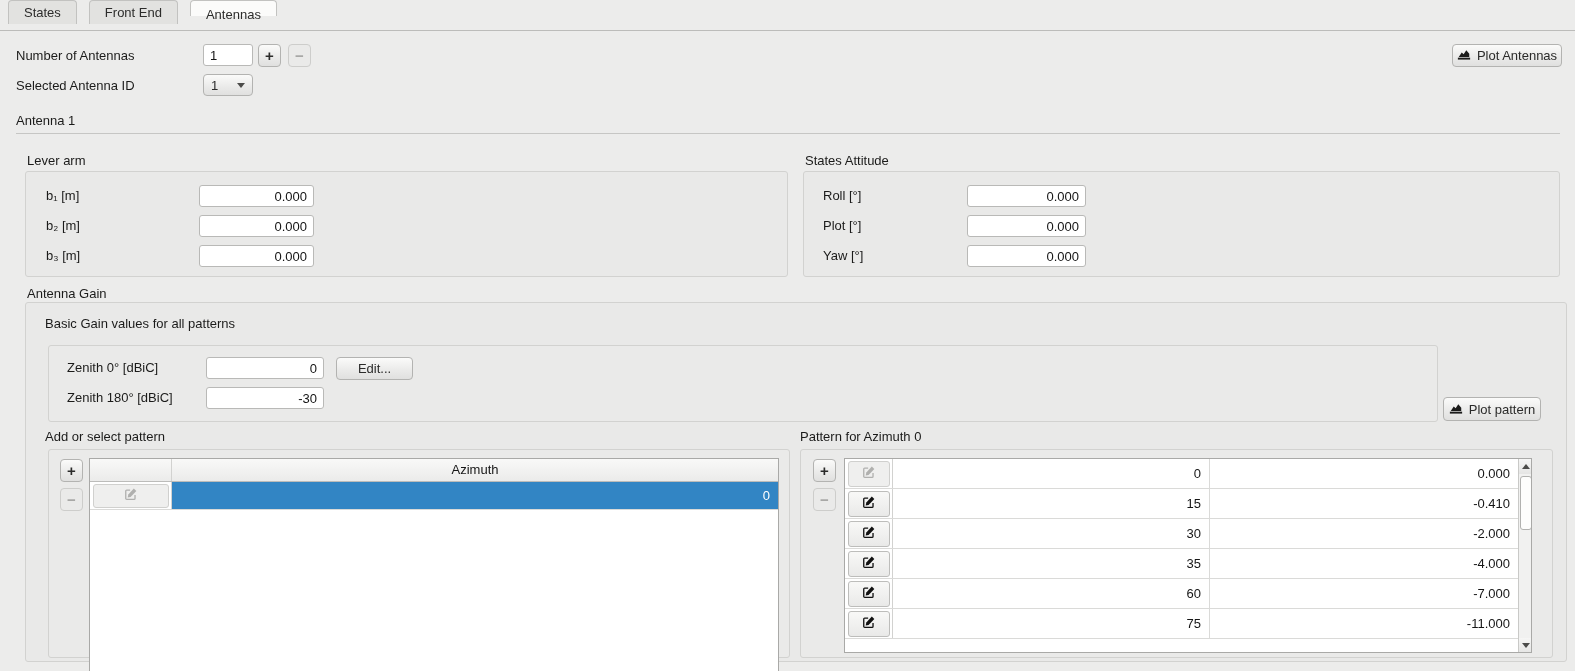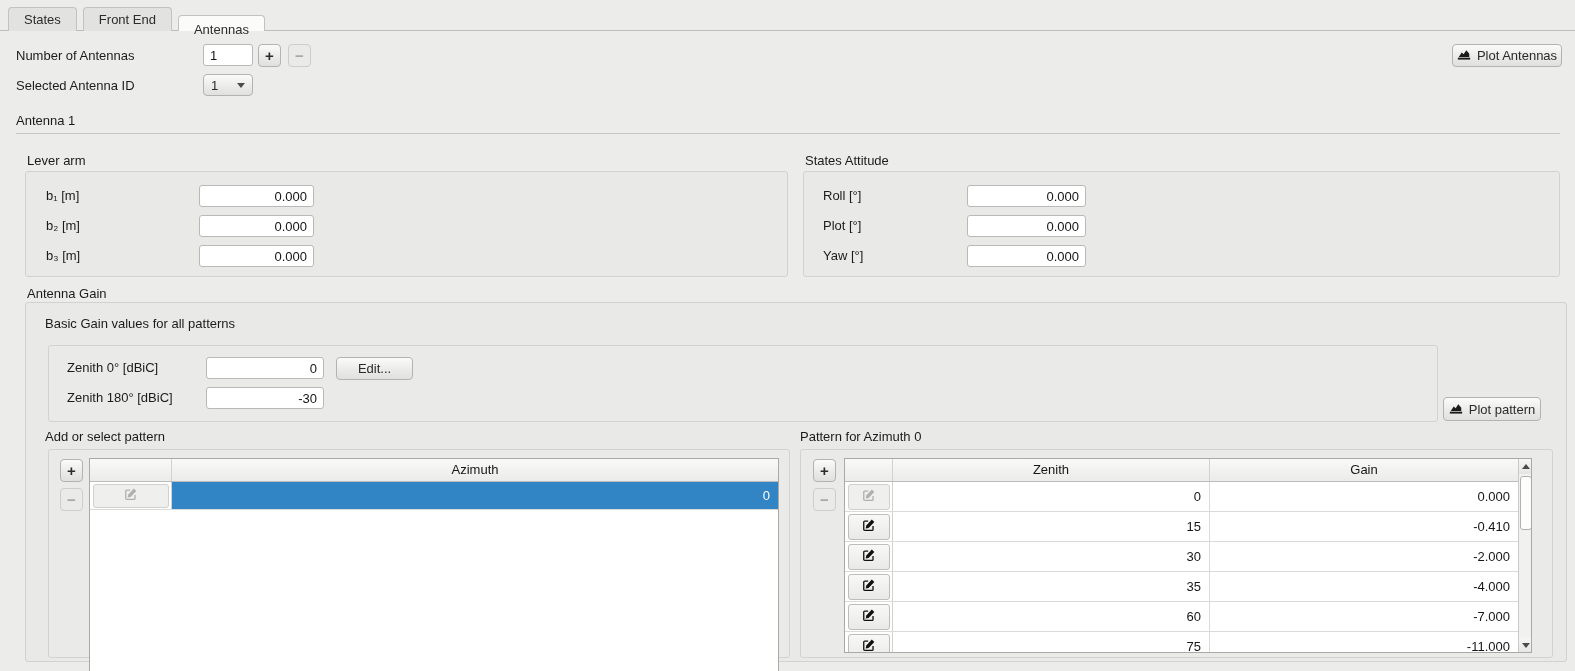--- a/index.html
+++ b/index.html
@@ -4,21 +4,21 @@
 <style>
   * { margin:0; padding:0; box-sizing:border-box; }
   body { margin:0; background:#ececeb; }
   .win {
     position:relative; width:1575px; height:671px; overflow:hidden;
     background:#ececeb; font-family:"Liberation Sans", sans-serif;
     font-size:13px; color:#1b1b1a;
   }
   
   .tabline { position:absolute; left:0; top:30px; width:1575px; height:1px; background:#bcbcba; z-index:1; }
-  .tabbar { position:absolute; left:8px; top:0; height:31px; display:flex; align-items:flex-end; gap:6px; z-index:2; }
+  .tabbar { position:absolute; left:8px; top:0; height:31px; display:flex; align-items:flex-start; gap:12px; z-index:2; }
   .tab {
     height:24px; line-height:23px; padding:0 15px; background:#e2e2e0;
     border:1px solid #c2c2c0; border-bottom:none; border-radius:4px 4px 0 0;
     color:#2c2c2b; cursor:default;
   }
   .tab.active { background:#fbfbfa; height:16px; line-height:27px; z-index:3; }
   
   .lbl { position:absolute; white-space:nowrap; color:#1b1b1a; }
   .bold { font-weight:normal; }
   .hline { position:absolute; height:1px; background:#c6c6c4; }
@@ -166,25 +166,20 @@
           </div>
         </div>
     </div>
   </div>
 
   <div class="lbl" style="left:800px; top:429px;">Pattern for Azimuth 0</div>
   <div class="gbox" style="left:800px; top:449px; width:753px; height:209px; background:#eaeae9;">
     <div class="btn sqbtn" style="left:12px; top:9px;">+</div>
     <div class="btn sqbtn disabled" style="left:12px; top:38px;">−</div>
     <div class="table" style="left:43px; top:8px; width:688px; height:195px;">
-      <div class="thead" style="width:673px;">
-        <div class="th" style="width:48px;"></div>
-        <div class="th" style="width:317px;">Zenith</div>
-        <div class="th" style="width:308px;">Gain</div>
-      </div>
       <div id="pt-rows" style="width: 673px;">
           <div class="trow">
             <div class="editcol" style="width: 48px;">
               <div class="editbtn off" style="width: 42px; height: 26px;">
                 <span class="icon-svg"><svg width="14" height="14" viewBox="0 0 16 16">
                     <path fill="currentColor" d="M11.2 1.8 14.1 4.7 7.5 11.3 4.2 12 4.9 8.7 Z"></path>
                     <path fill="none" stroke="currentColor" stroke-width="1.5" d="M12.6 9.2 V13 a1.1 1.1 0 0 1 -1.1 1.1 H3.1 A1.1 1.1 0 0 1 2 13 V4.6 a1.1 1.1 0 0 1 1.1 -1.1 H7"></path>
                   </svg></span>
               </div>
             </div>

